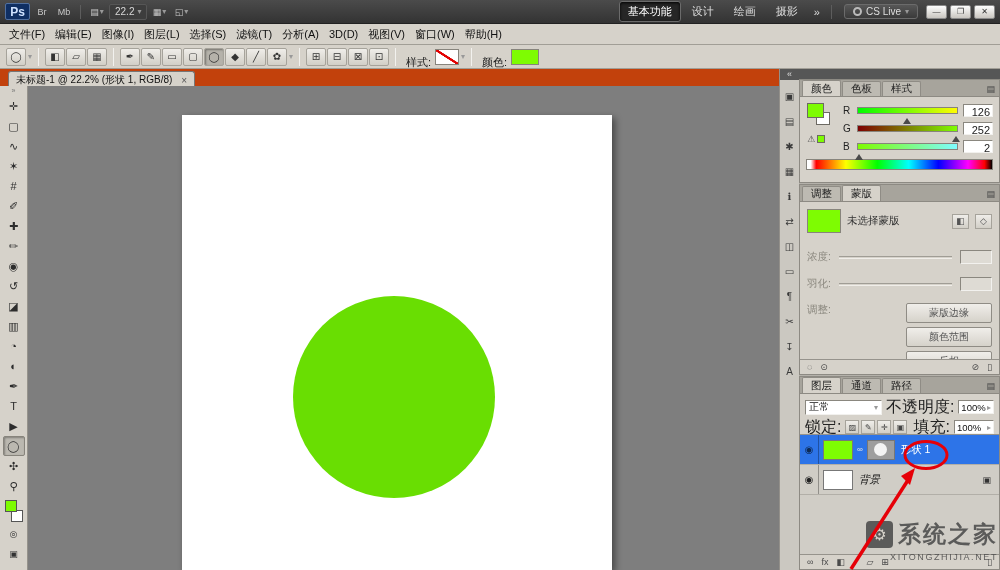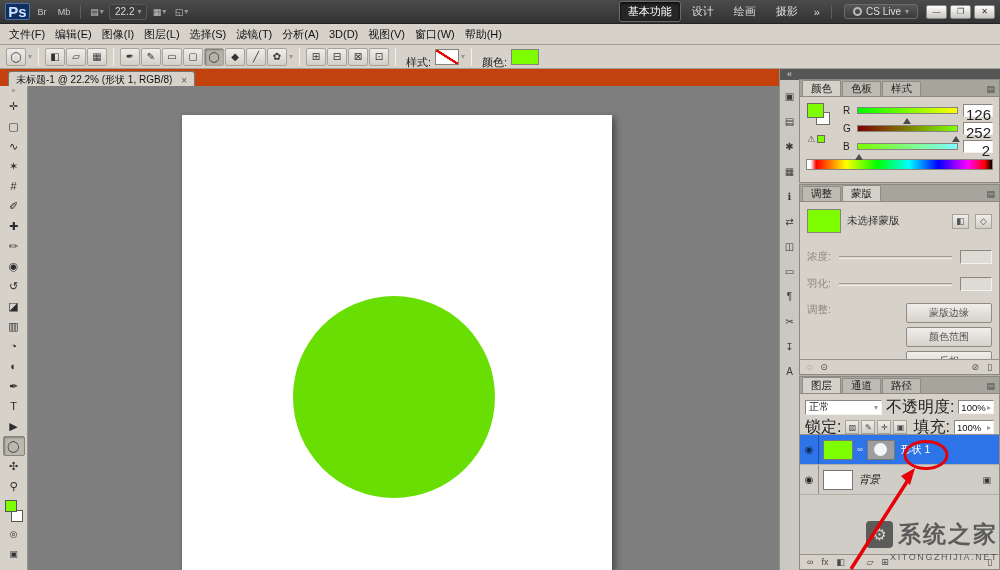--- a/index.html
+++ b/index.html
@@ -3,21 +3,21 @@
 <meta charset="utf-8">
 <style>
   * { margin:0; padding:0; box-sizing:border-box; }
   html,body { width:1000px; height:570px; }
   body { font-family:"Liberation Sans","DejaVu Sans",sans-serif; background:#d4d0c8; position:relative; overflow:hidden; font-size:11px; color:#111; }
   #app { position:absolute; inset:0; }
   .dd { font-size:8px; color:#999; }
 
   
   .titlebar { position:absolute; left:0; top:0; width:1000px; height:24px; background:linear-gradient(#4b4b4b,#333); border-bottom:1px solid #222; display:flex; align-items:center; gap:2px; padding:0 5px; color:#d8d8d8; }
-  .ps-logo { width:25px; height:17px; background:#0f2f63; color:#cfe2ff; font-weight:bold; font-size:15px; display:flex; align-items:center; justify-content:center; border:1px solid #51709f; border-radius:2px; }
+  .ps-logo { width:25px; height:17px; background:#0f2f63; color:#cfe2ff; font-weight:bold; font-size:12px; display:flex; align-items:center; justify-content:center; border:1px solid #51709f; border-radius:2px; }
   .tb-icon { min-width:20px; height:17px; display:flex; align-items:center; justify-content:center; gap:1px; font-size:9px; color:#c8c8c8; }
   .tb-sep { width:1px; height:14px; background:#1d1d1d; border-right:1px solid #5d5d5d; margin:0 4px; }
   .zoom-box { display:flex; align-items:center; gap:3px; font-size:10px; padding:0 5px; height:16px; border:1px solid #565656; border-radius:2px; background:#3d3d3d; }
   .workspaces { margin-left:auto; display:flex; align-items:center; gap:2px; }
   .ws-btn { padding:2px 8px; font-size:11px; color:#ddd; border-radius:3px; border:1px solid transparent; white-space:nowrap; }
   .ws-btn.active { background:#262626; border-color:#6b6b6b; box-shadow:inset 0 1px 3px #000; color:#fff; }
   .overflow { padding:2px 4px; }
   .cslive { display:flex; align-items:center; gap:4px; border:1px solid #6b6b6b; border-radius:3px; padding:1px 8px; margin:17px 6px; font-size:10px; color:#ddd; background:linear-gradient(#575757,#3a3a3a); white-space:nowrap; }
   .cs-circle { width:9px; height:9px; border:2px solid #bbb; border-radius:50%; }
   .win-btns { display:flex; gap:3px; }
@@ -88,21 +88,21 @@
   .gamut { position:absolute; left:1px; top:32px; display:flex; align-items:center; gap:2px; font-size:9px; color:#444; }
   .gamut-chip { width:8px; height:8px; border:1px solid #6d6a63; display:inline-block; }
   .cp-sliders { flex:1; display:flex; flex-direction:column; gap:5px; padding-top:2px; }
   .ch-row { display:flex; align-items:center; gap:5px; height:13px; }
   .ch-label { width:9px; font-size:10px; color:#222; }
   .ch-track { position:relative; flex:1; height:7px; border:1px solid #87847c; }
   .ch-r { background:linear-gradient(to right, rgb(0,252,2), rgb(255,252,2)); }
   .ch-g { background:linear-gradient(to right, rgb(126,0,2), rgb(126,255,2)); }
   .ch-b { background:linear-gradient(to right, rgb(126,252,0), rgb(126,252,255)); }
   .ch-thumb { position:absolute; top:6px; width:0; height:0; border:4px solid transparent; border-bottom:6px solid #4a4a4a; transform:translateX(-4px); }
-  .ch-value { width:30px; height:13px; font-size:15px; text-align:right; padding:1px 2px; color:#222; }
+  .ch-value { width:30px; height:13px; font-size:11px; text-align:right; padding:1px 2px; color:#222; }
   .spectrum { margin:5px 6px 0; height:11px; border:1px solid #87847c; background:linear-gradient(to right,#ffffff 0 2%,#ff0000 5%,#ffff00 21%,#00ff00 38%,#00ffff 55%,#0000ff 71%,#ff00ff 87%,#ff0000 96%,#000000 100%); }
 
   
   .mask-head { display:flex; align-items:center; gap:6px; padding:7px 7px 4px; }
   .mask-thumb { width:34px; height:24px; border:1px solid #87847c; flex:none; }
   .mask-status { font-size:10.5px; color:#333; flex:1; }
   .mask-btn { width:17px; height:15px; border:1px solid #a6a39b; background:linear-gradient(#efede9,#d2cfc7); display:flex; align-items:center; justify-content:center; font-size:9px; color:#555; }
   .mask-row { display:flex; align-items:center; gap:5px; padding:0 7px; margin-top:13px; }
   .mask-label { font-size:10.5px; color:#8b887f; white-space:nowrap; }
   .mask-groove { flex:1; height:3px; border-top:1px solid #a09d95; border-bottom:1px solid #f0eee9; margin:0 3px; }

